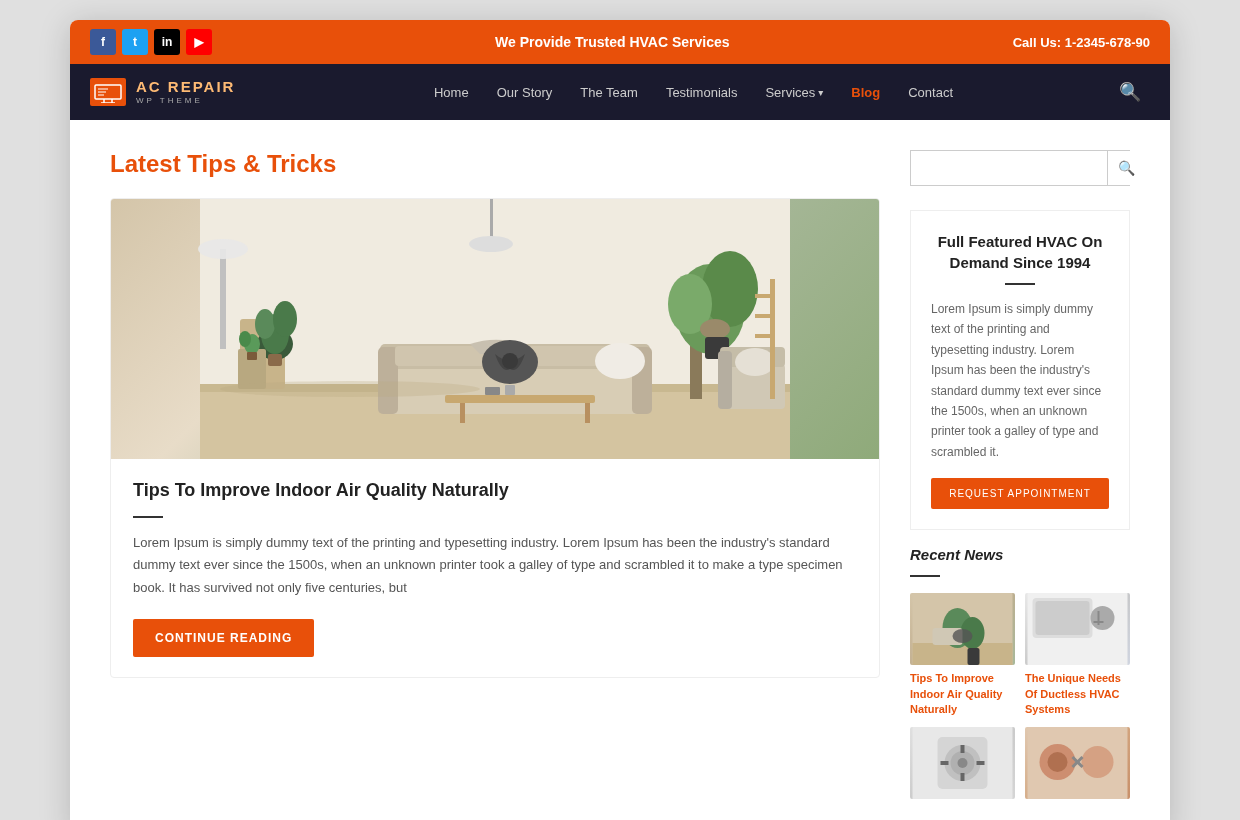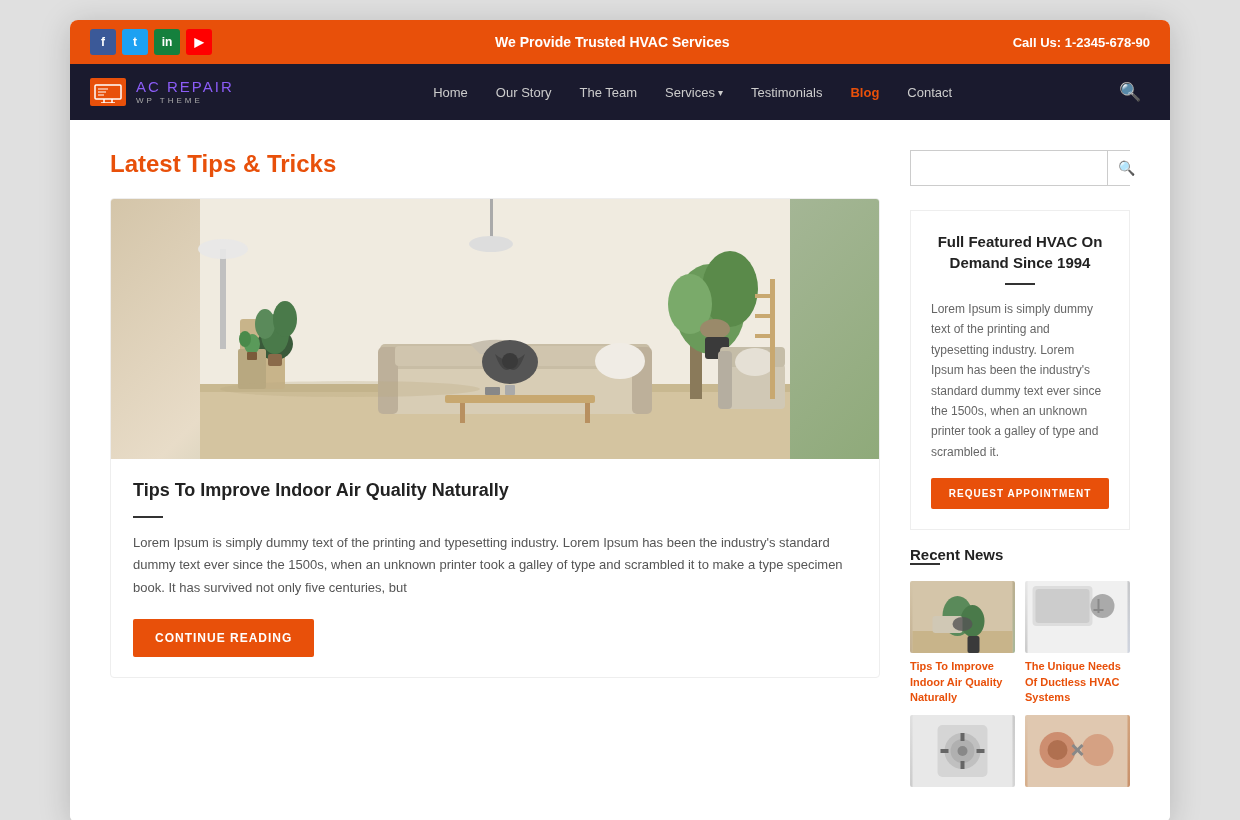--- a/index.html
+++ b/index.html
@@ -39,21 +39,21 @@
       display: flex;
       align-items: center;
       justify-content: center;
       font-weight: bold;
       font-size: 12px;
       color: #fff;
       cursor: pointer;
     }
     .social-icon.facebook { background: #3b5998; }
     .social-icon.twitter { background: #1da1f2; }
-    .social-icon.linkedin { background: #15803d; }
+    .social-icon.linkedin { background: #000000; }
     .social-icon.youtube { background: #ff0000; }
     .top-bar-center {
       font-size: 14px;
       font-weight: bold;
       color: #fff;
     }
     .top-bar-right {
       font-size: 13px;
       font-weight: bold;
       color: #fff;
@@ -78,22 +78,22 @@
       background: #e8500a;
       border-radius: 2px;
       display: flex;
       align-items: center;
       justify-content: center;
     }
     .logo-icon svg { width: 28px; height: 22px; }
     .logo-text { display: flex; flex-direction: column; }
     .logo-main {
       font-size: 15px;
-      font-weight: normal;
-      color: #8b5cf6;
+      font-weight: bold;
+      color: #fdba74;
       letter-spacing: 2px;
       line-height: 1.1;
     }
     .logo-sub {
       font-size: 8px;
       color: #aaa;
       letter-spacing: 3px;
     }
     .nav-links {
       display: flex;
@@ -242,33 +242,34 @@
       line-height: 1.7;
       margin-bottom: 16px;
       text-align: left;
     }
     .appointment-btn {
       background: #e8500a;
       color: #fff;
       border: none;
       padding: 10px 16px;
       font-size: 10px;
-      font-weight: bold;
+      font-weight: normal;
       letter-spacing: 1px;
       cursor: pointer;
       border-radius: 2px;
       text-transform: uppercase;
       width: 100%;
     }
     
     .recent-news-title {
       font-size: 15px;
       font-weight: bold;
       color: #222;
-      margin-bottom: 0;
+      margin-bottom: 12px;
+      font-style: italic;
     }
     .recent-news-divider {
       width: 30px;
       height: 2px;
       background: #333;
       margin-bottom: 16px;
     }
     .news-grid {
       display: grid;
       grid-template-columns: 1fr 1fr;
@@ -337,22 +338,22 @@
       </div>
       <div class="logo-text">
         <span class="logo-main">AC REPAIR</span>
         <span class="logo-sub">WP THEME</span>
       </div>
     </div>
     <div class="nav-links">
       <a class="nav-link">Home</a>
       <a class="nav-link">Our Story</a>
       <a class="nav-link">The Team</a>
+      <a class="nav-link">Testimonials</a>
       <a class="nav-link">Services <span class="arrow">▾</span></a>
-      <a class="nav-link">Testimonials</a>
       <a class="nav-link active">Blog</a>
       <a class="nav-link">Contact</a>
     </div>
     <div class="nav-search">🔍</div>
   </div>
 
   <div class="main-content">
 
     <div class="left-col">
       <h2 class="section-title">Latest Tips &amp; Tricks</h2>

